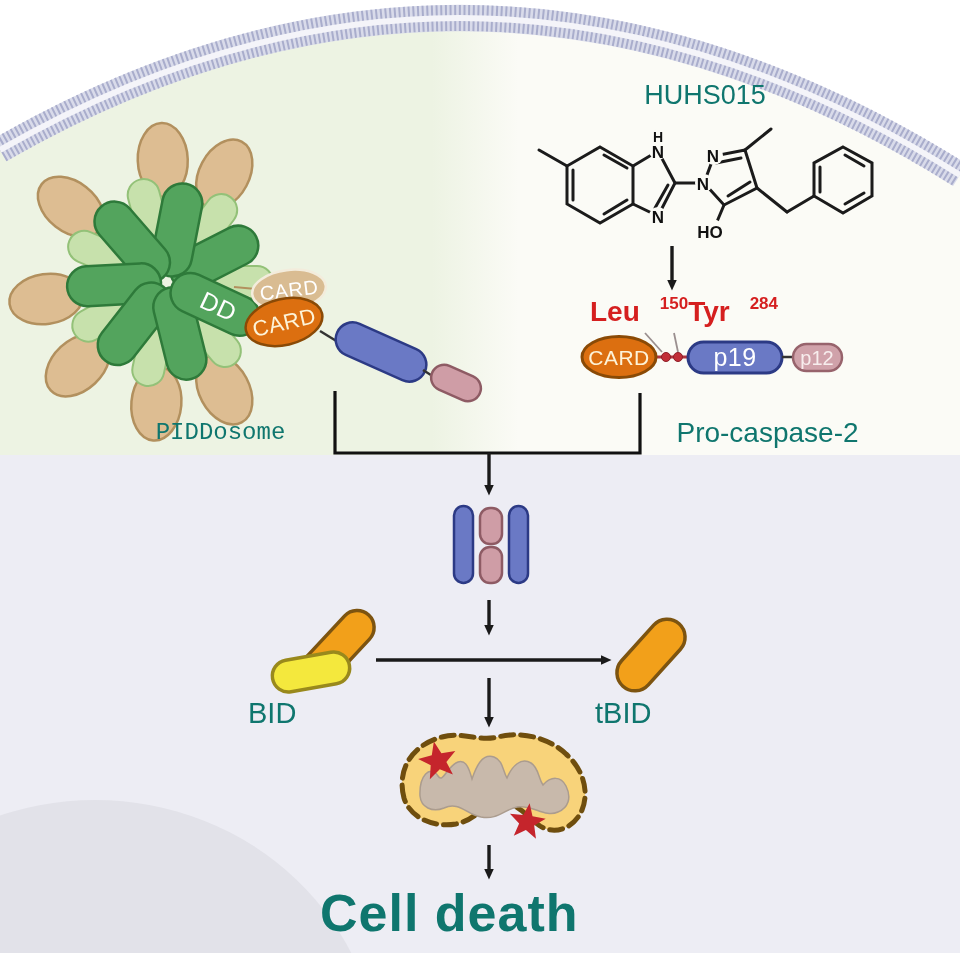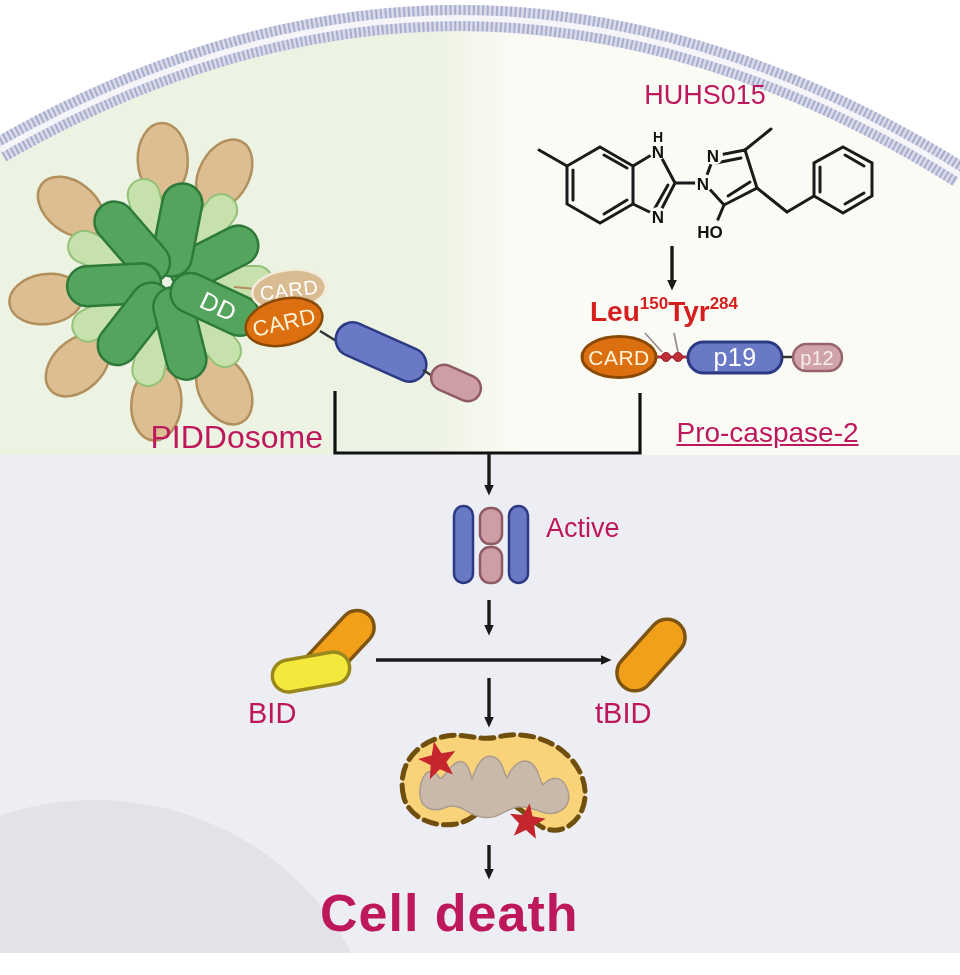--- a/index.html
+++ b/index.html
@@ -2,30 +2,30 @@
 <html><head>
 <meta charset="utf-8">
 <style>
   html,body{margin:0;padding:0;}
   body{
     width:960px;height:975px;position:relative;overflow:hidden;
     background:#ffffff;
     font-family:"Liberation Sans","DejaVu Sans",sans-serif;
   }
   #scene{position:absolute;left:0;top:0;}
-  .lbl{position:absolute;color:#be185d;line-height:1.15;white-space:nowrap;}
+  .lbl{position:absolute;color:#0f766e;line-height:1.15;white-space:nowrap;}
   #lbl-huhs015{left:625px;top:80px;width:160px;font-size:27px;text-align:center;}
-  #lbl-piddosome{left:118px;top:419px;width:205px;font-size:32px;text-align:right;}
-  #lbl-procaspase2{left:655px;top:417px;width:225px;font-size:28px;text-align:center;text-decoration:underline;}
+  #lbl-piddosome{left:118px;top:419px;width:205px;font-size:24px;text-align:center;font-family:Liberation Mono, monospace;}
+  #lbl-procaspase2{left:655px;top:417px;width:225px;font-size:28px;text-align:center;}
   #lbl-active{left:546px;top:513px;font-size:27px;}
   #lbl-bid{left:248px;top:697px;width:110px;font-size:29px;text-align:left;}
   #lbl-tbid{left:595px;top:697px;width:110px;font-size:29px;text-align:left;}
   #lbl-celldeath{left:320px;top:884px;width:360px;font-size:52px;font-weight:700;text-align:left;letter-spacing:1px;}
   #lbl-cleavage{left:590px;top:296px;font-size:28px;font-weight:700;color:#d51f1f;}
-  #lbl-cleavage sup{font-size:17px;position:relative;top:-2px;}
+  #lbl-cleavage sup{font-size:17px;position:relative;top:-2px;margin-left:20px;}
   svg text{font-family:"Liberation Sans","DejaVu Sans",sans-serif;}
   .domain-label{fill:#ffffff;letter-spacing:.5px;}
 </style>
 </head>
 <body>
 
 <svg id="scene" width="960" height="975" viewBox="0 0 960 975">
   <defs>
     <linearGradient id="cytoGrad" x1="0" y1="0" x2="1" y2="0">
       <stop offset="0" stop-color="#edf3e3"></stop>
@@ -222,17 +222,16 @@
   </g>
 
   <line x1="489" y1="845" x2="489" y2="870" stroke="#1a1a1a" stroke-width="3.4" marker-end="url(#ah)"></line>
 </svg>
 
 <div class="lbl" id="lbl-huhs015">HUHS015</div>
 <div class="lbl" id="lbl-piddosome">PIDDosome</div>
 <div class="lbl" id="lbl-procaspase2">Pro-caspase-2</div>
 <div class="lbl" id="lbl-cleavage"><span>Leu</span><sup>150</sup><span>Tyr</span><sup>284</sup></div>
 <div class="lbl" id="lbl-active">
-    <div>Active</div>
   </div>
 <div class="lbl" id="lbl-bid">BID</div>
 <div class="lbl" id="lbl-tbid">tBID</div>
 <div class="lbl" id="lbl-celldeath">Cell death</div>
 
 </body></html>

